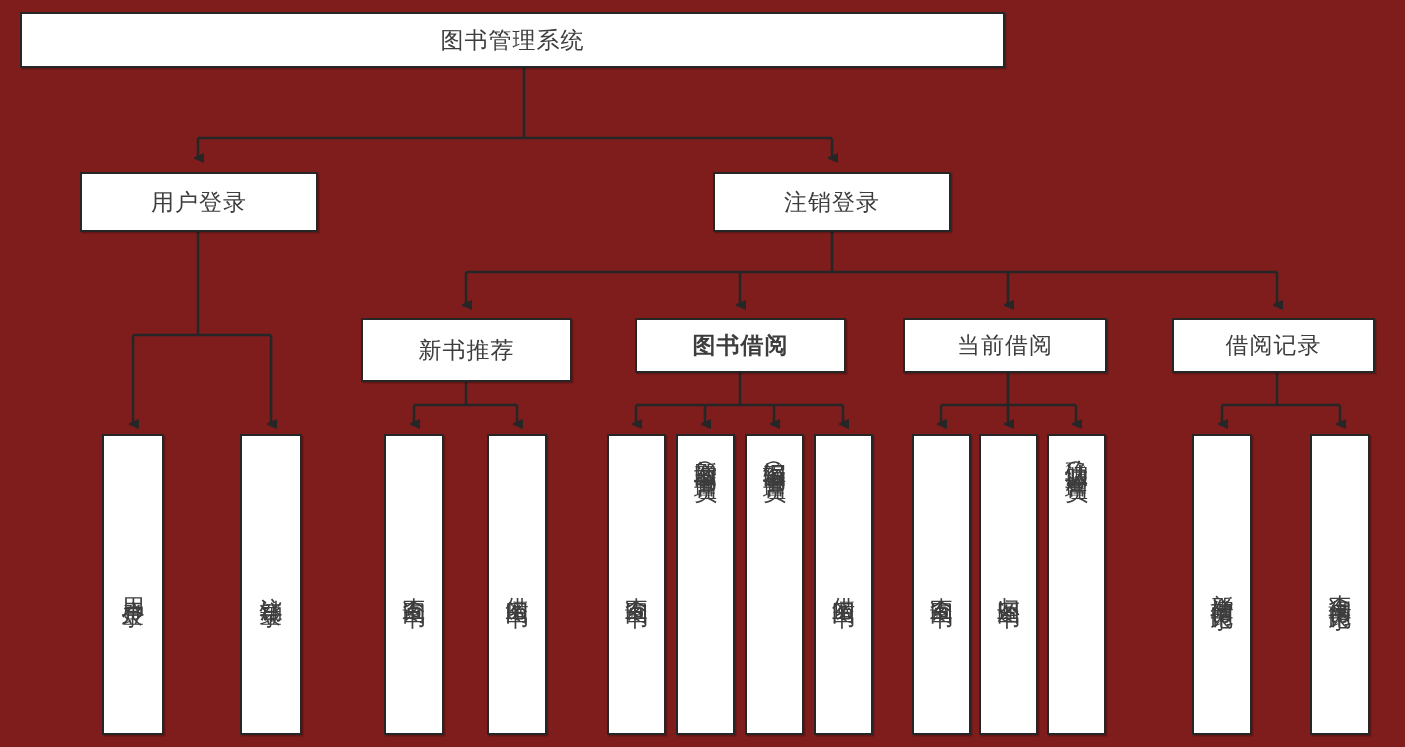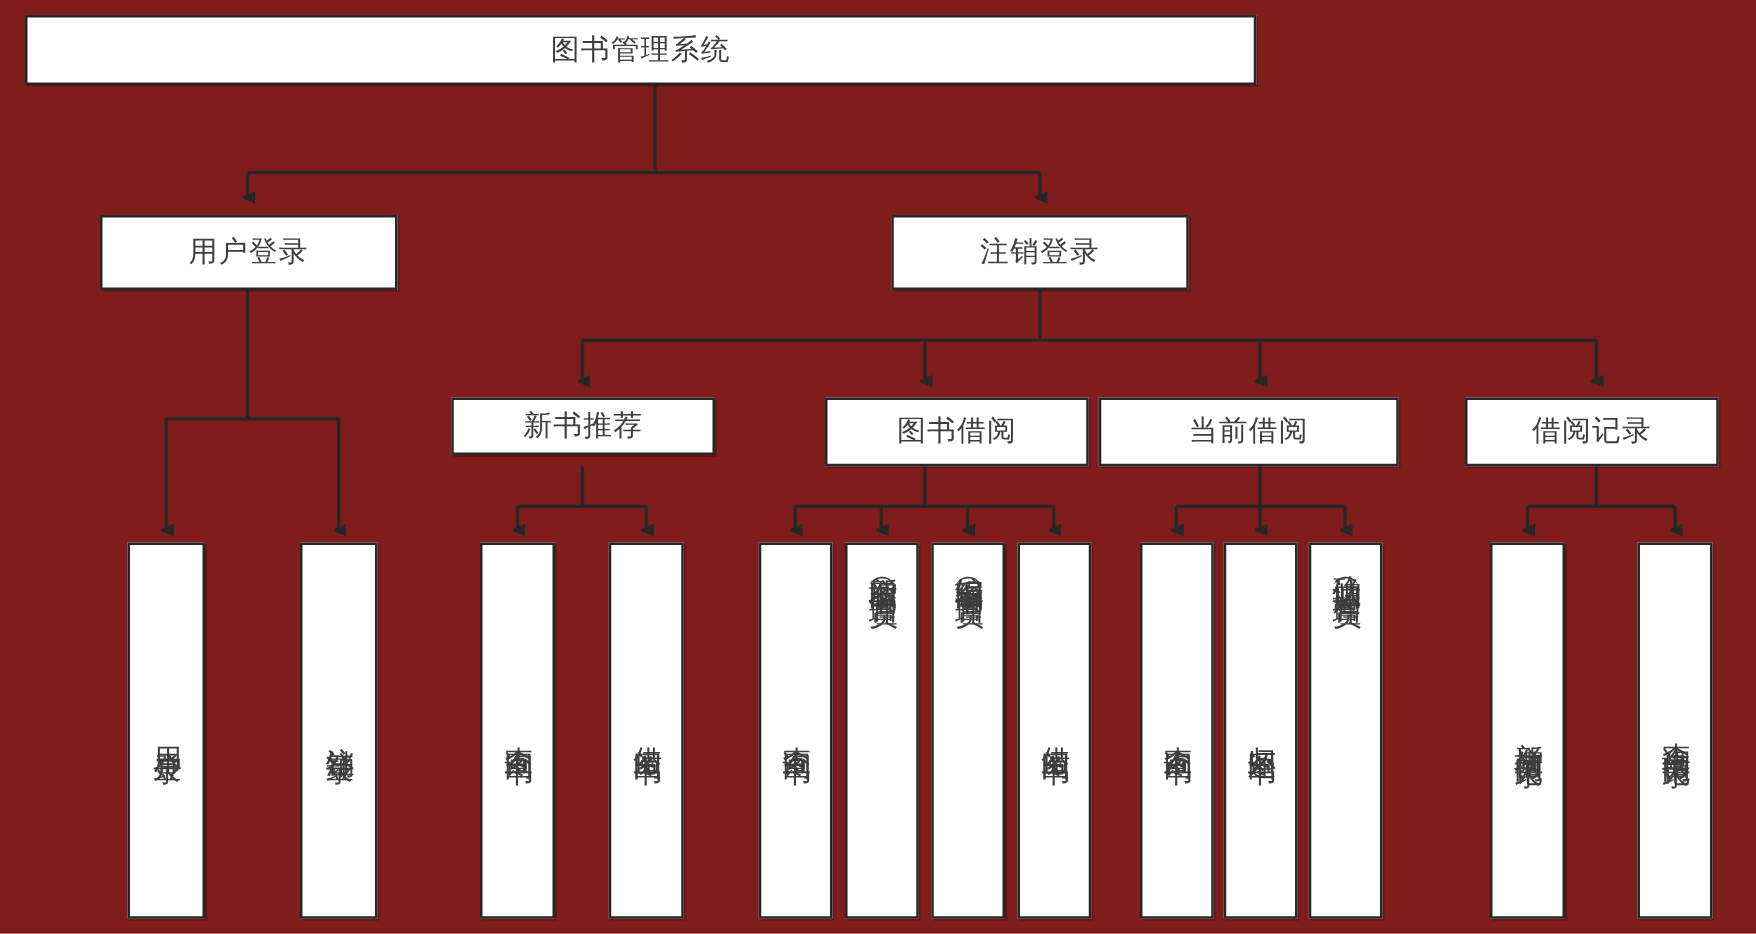--- a/index.html
+++ b/index.html
@@ -135,27 +135,27 @@
     <span class="lbl">图书管理系统</span>
   </div>
 
   <div class="node" style="left:80px; top:172px; width:238px; height:60px;">
     <span class="lbl">用户登录</span>
   </div>
   <div class="node" style="left:713px; top:172px; width:238px; height:60px;">
     <span class="lbl">注销登录</span>
   </div>
 
-  <div class="node" style="left:361px; top:318px; width:211px; height:46px;">
+  <div class="node" style="left:361px; top:318px; width:211px; height:64px;">
     <span class="lbl">新书推荐</span>
   </div>
-  <div class="node" style="left:660px; top:318px; width:211px; height:55px;">
+  <div class="node" style="left:635px; top:318px; width:211px; height:55px;font-weight:bold;">
     <span class="lbl">图书借阅</span>
   </div>
-  <div class="node" style="left:879px; top:318px; width:240px; height:55px;">
+  <div class="node" style="left:903px; top:318px; width:204px; height:55px;">
     <span class="lbl">当前借阅</span>
   </div>
   <div class="node" style="left:1172px; top:318px; width:203px; height:55px;">
     <span class="lbl">借阅记录</span>
   </div>
 
   <div class="node vert" style="left:102px; top:434px; width:62px; height:301px;">
     <div class="vwrap">
       <span class="lbl">用户登录</span>
     </div>

